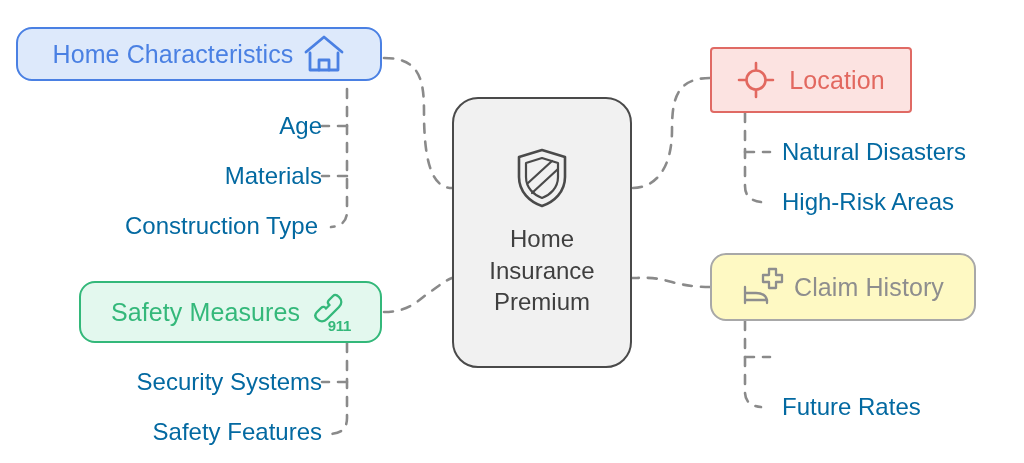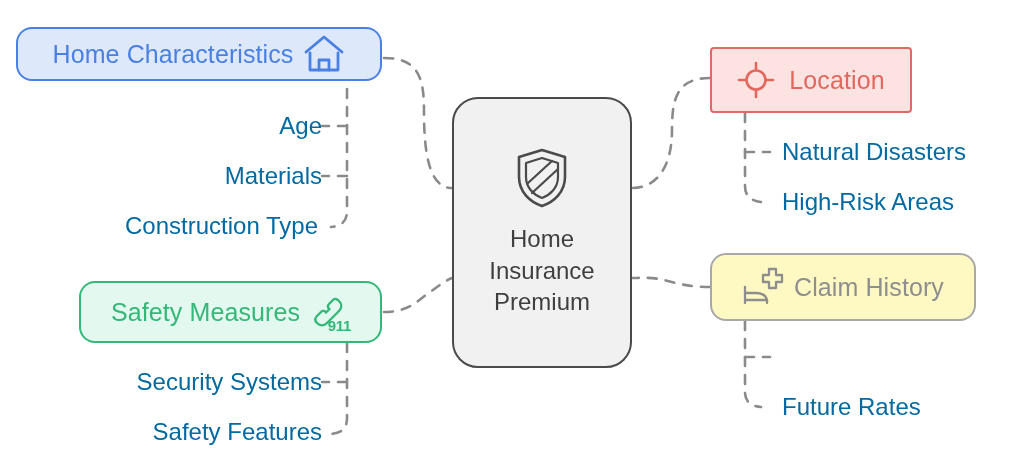--- a/index.html
+++ b/index.html
@@ -40,21 +40,21 @@
     background: #f4f4f4;
     white-space: nowrap;
   }
   .node .label {
     font-size: 25px;
     line-height: 1;
     letter-spacing: .1px;
   }
   .node .icon {
     display: flex;
-    align-items: flex-end;
+    align-items: flex-start;
     justify-content: center;
     flex: 0 0 auto;
   }
 
   
   #center-node {
     left: 452px;
     top: 97px;
     width: 180px;
     height: 271px;

